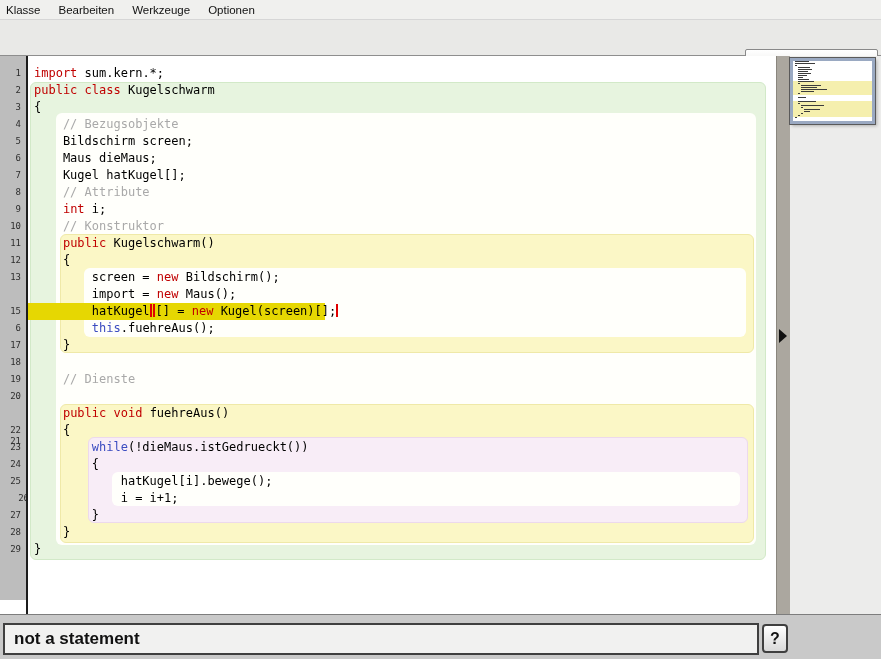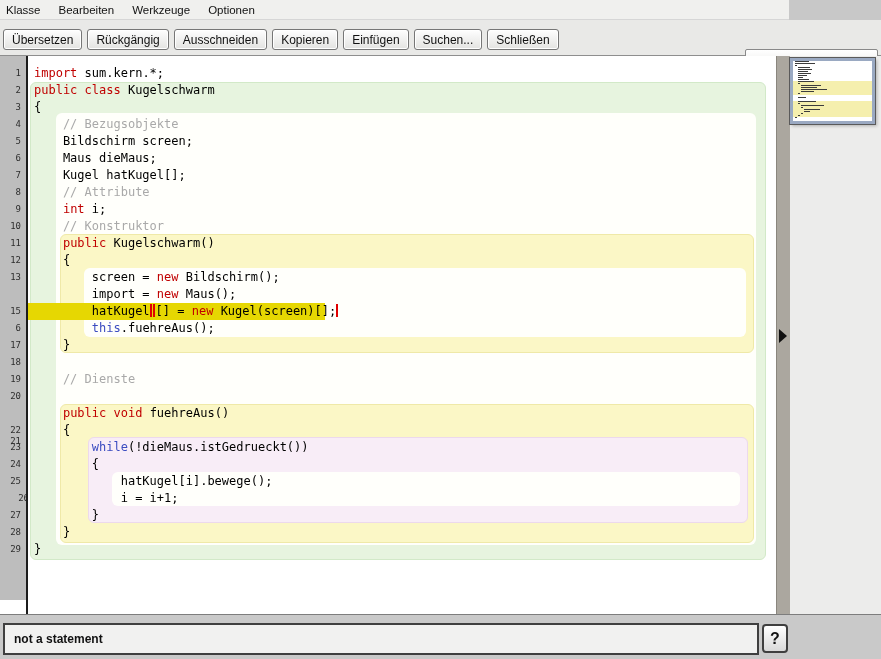--- a/index.html
+++ b/index.html
@@ -1,20 +1,20 @@
 <!DOCTYPE html>
 <html style="--block-green: #e7f4df; --block-yellow: #fbf7c6; --block-pink: #f8edf7; --block-inner: #fffffb; --error-line: #e6d702; --keyword-red: #c00000; --keyword-blue: #3b4cc0; --comment-gray: #a9a9a9; --accent-red: #cc2222; --mini-band: #f5efae;"><head>
 <meta charset="utf-8">
 <style>
   html,body{margin:0;padding:0;background:#c8c8c8;}
   .app{position:relative;width:881px;height:659px;background:#c8c8c8;overflow:hidden;
        font-family:"Liberation Sans", sans-serif;-webkit-font-smoothing:antialiased;}
 
   
-  .menubar{position:absolute;left:0;top:0;width:789px;height:19px;background:#f0f0ee;
+  .menubar{position:absolute;left:0;top:0;width:881px;height:19px;background:#f0f0ee;
            border-bottom:1px solid #d6d6d6;display:flex;align-items:center;}
   .menu-item{font-size:11.5px;color:#111;padding:0 9px;cursor:default;}
   .menu-item:first-child{padding-left:6px;}
 
   
   .toolbar{position:absolute;left:0;top:20px;width:881px;height:35px;background:#e9e9e7;
            border-bottom:1px solid #8e8e8e;}
   .tb-buttons{position:absolute;left:3px;top:9px;display:flex;gap:5px;}
   .tb-btn{height:21px;padding:0 8px;font-family:"Liberation Sans",sans-serif;font-size:12px;color:#111;
           background:linear-gradient(#fefefe,#e3e3e1);border:1px solid #767676;border-radius:3px;
@@ -62,50 +62,41 @@
            box-shadow:2px 2px 3px rgba(0,0,0,0.25);}
   .mini-row{position:relative;width:100%;height:2px;}
   .mini-band{background:var(--mini-band);}
   .mini-mark{position:absolute;top:0;height:1px;background:#3c3c3c;}
 
   
   .statusbar{position:absolute;left:0;top:614px;width:881px;height:45px;background:#c9c9c9;
              border-top:1px solid #7d7d7d;}
   .status-msg-box{position:absolute;left:3px;top:8px;width:752px;height:28px;background:#f1f1f0;
                   border:2px solid #3f3f3f;display:flex;align-items:center;}
-  .status-msg{font-size:12px;font-weight:bold;color:#111;padding-left:9px;}
+  .status-msg{font-size:17px;font-weight:bold;color:#111;padding-left:9px;}
   .help-btn{position:absolute;left:762px;top:9px;width:26px;height:29px;background:linear-gradient(#ffffff,#dadada);
             border:2px solid #3f3f3f;border-radius:4px;font-family:"Liberation Sans",sans-serif;
             font-size:16px;font-weight:bold;color:#111;padding:0;line-height:25px;text-align:center;}
   .saved-box{position:absolute;left:792px;top:8px;width:87px;height:31px;background:#efefef;
              border:1px solid #8f8f8f;display:flex;align-items:center;justify-content:center;}
   .saved-label{font-size:12.5px;font-weight:bold;font-style:italic;color:#111;}
 </style>
 </head>
 <body>
 
 <div class="app">
 
   <div class="menubar" id="menubar">
       <span class="menu-item">Klasse</span>
       <span class="menu-item">Bearbeiten</span>
       <span class="menu-item">Werkzeuge</span>
       <span class="menu-item">Optionen</span>
     </div>
 
   <div class="toolbar">
-    <div class="tb-buttons" id="tb-buttons">
-        <button class="tb-btn">Übersetzen</button>
-        <button class="tb-btn">Rückgängig</button>
-        <button class="tb-btn">Ausschneiden</button>
-        <button class="tb-btn">Kopieren</button>
-        <button class="tb-btn">Einfügen</button>
-        <button class="tb-btn">Suchen...</button>
-        <button class="tb-btn">Schließen</button>
-      </div>
     <div class="dropdown">
       <span class="dd-label">Quelltext</span>
       <span class="dd-arrow">▾</span>
     </div>
   </div>
 
   <div class="editor">
     <div class="gutter" id="gutter">
         <div class="gutter-num" style="top: 9px;">1</div>
         <div class="gutter-num" style="top: 26px;">2</div>

